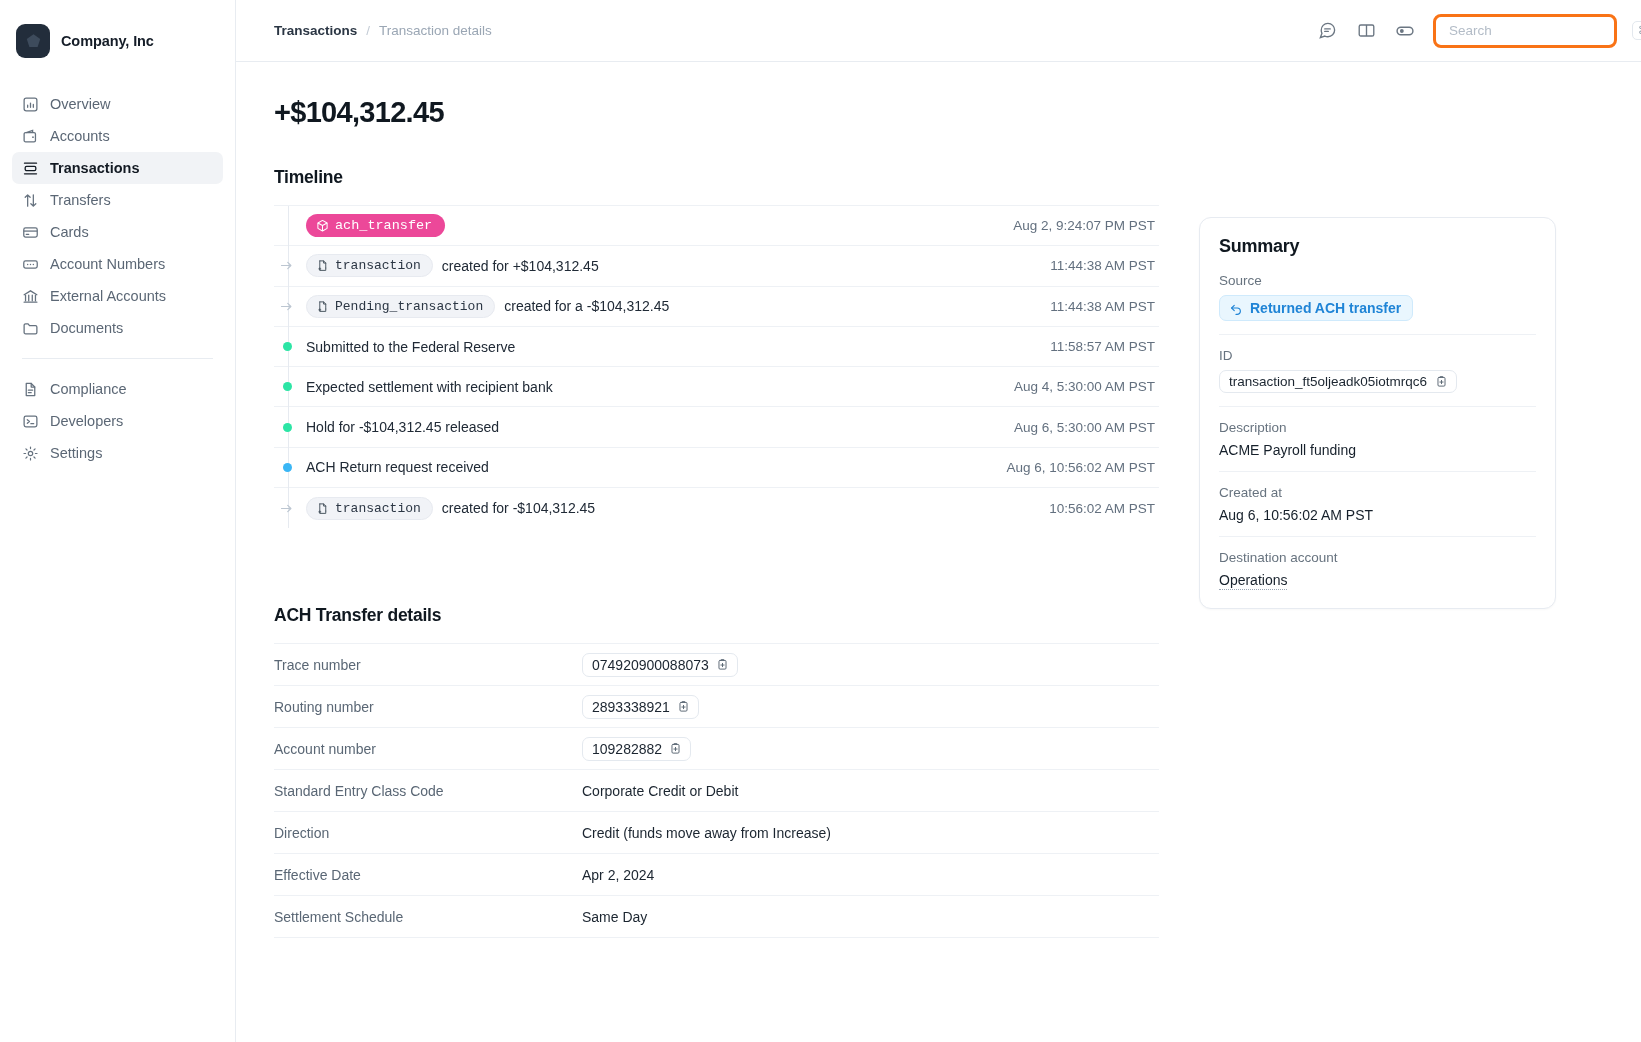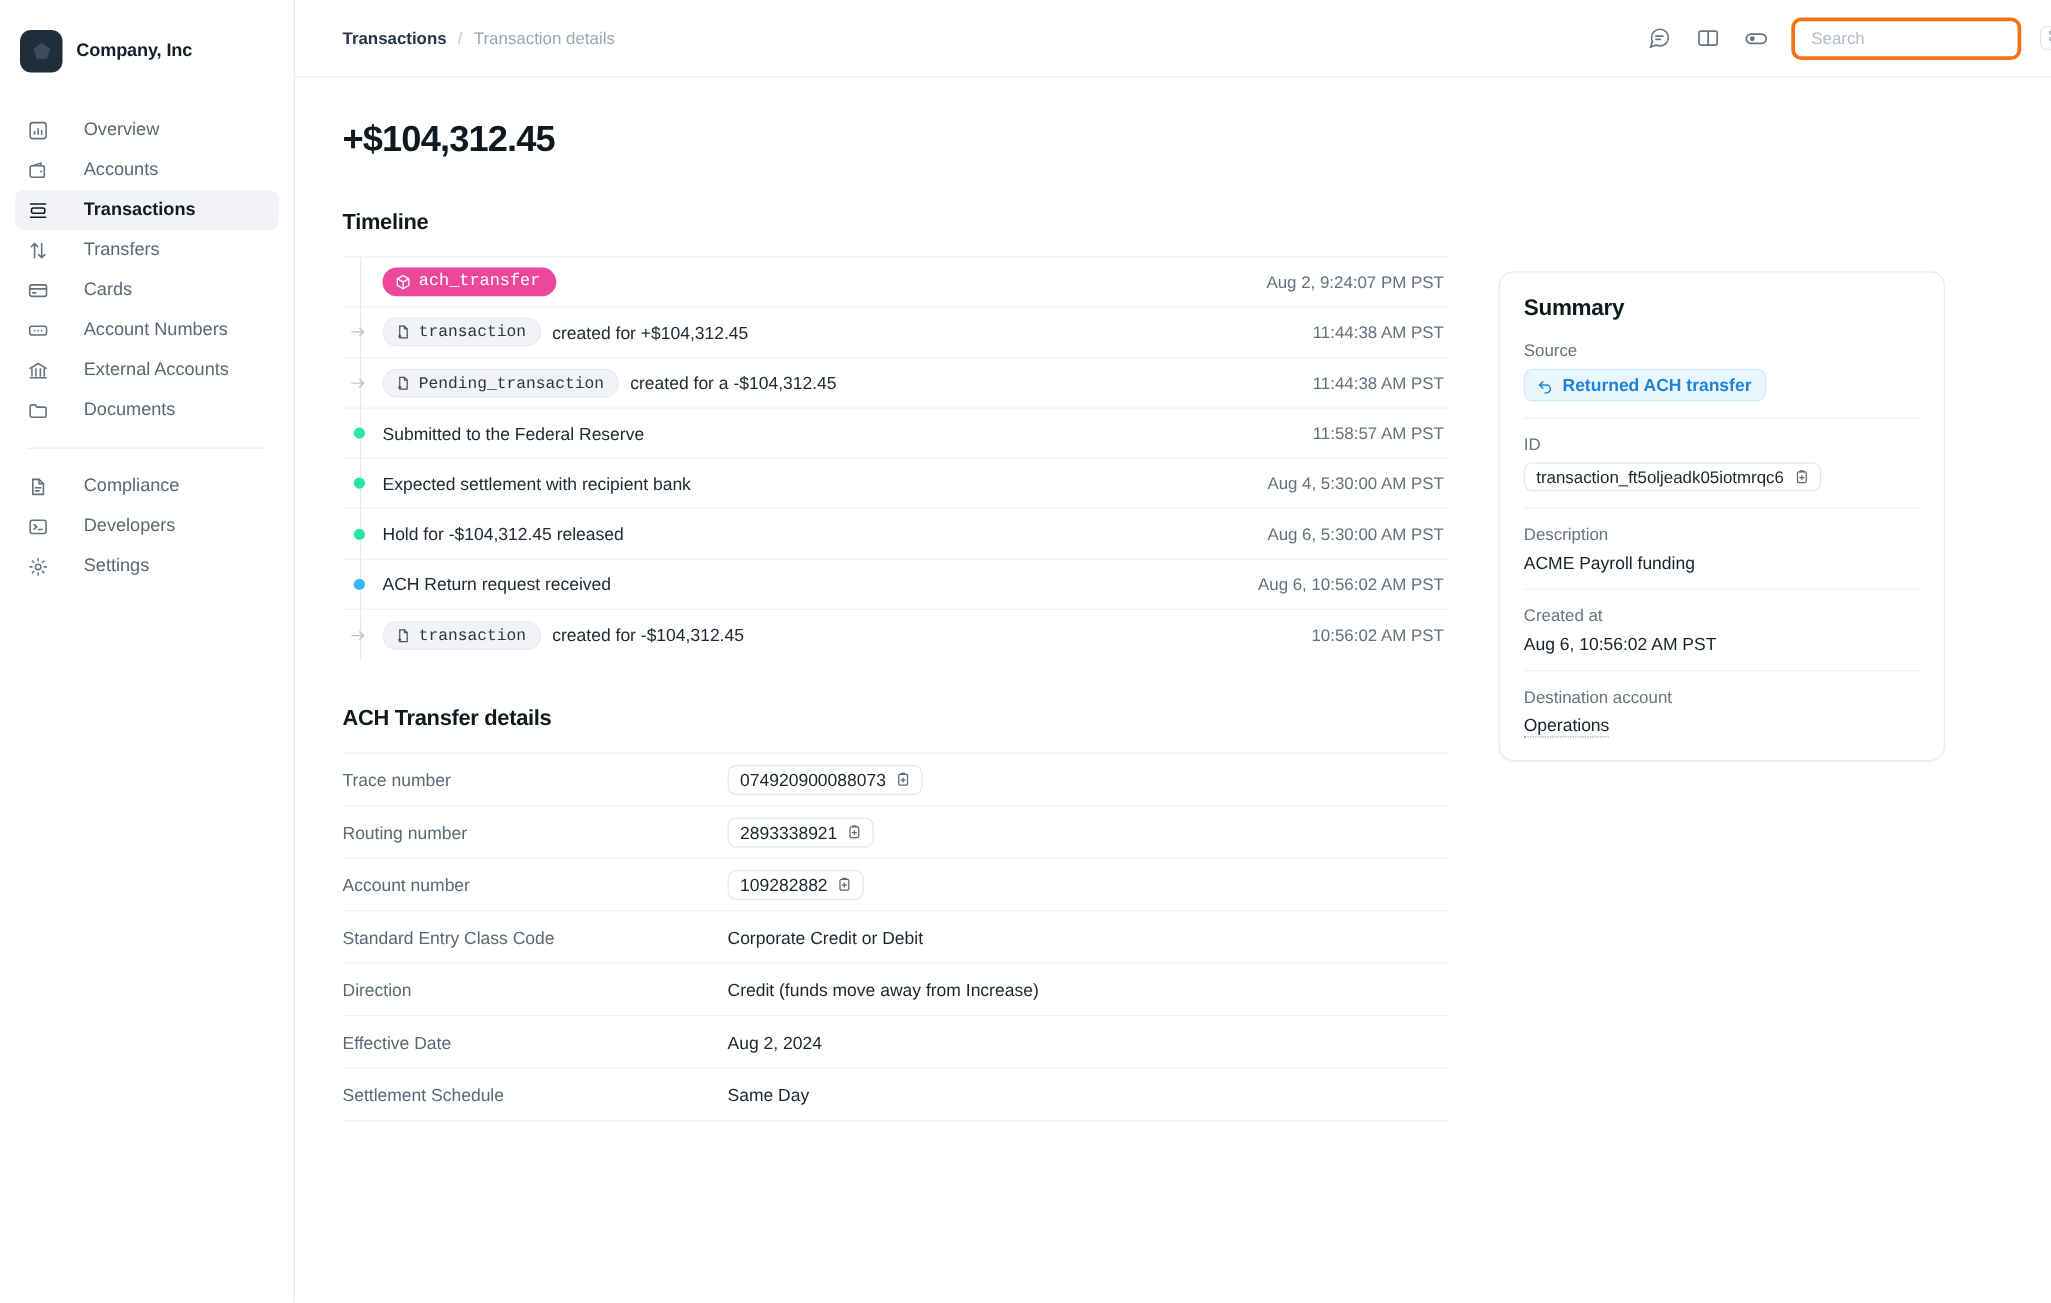--- a/index.html
+++ b/index.html
@@ -27,21 +27,21 @@
   .brand-logo {
     width: 34px; height: 34px; border-radius: 9px;
     background: #222d3b;
     display: flex; align-items: center; justify-content: center;
     flex: 0 0 34px;
   }
   .brand-name { font-size: 14.5px; font-weight: 700; color: #151d28; letter-spacing: -0.1px; }
 
   .nav { padding: 26px 12px 0 12px; }
   .nav-item {
-    display: flex; align-items: center; gap: 28px;
+    display: flex; align-items: center; gap: 11px;
     height: 32px; padding: 0 10px; margin-bottom: 0px;
     border-radius: 7px;
     color: #5b6775; font-size: 14.5px; cursor: pointer;
   }
   .nav-item + .nav-item { margin-top: 0px; }
   .nav-item .ico { width: 17px; height: 17px; display:flex; align-items:center; justify-content:center; flex:0 0 17px; }
   .nav-item .ico svg { display: block; }
   .nav-item.active { background: #f1f3f6; color: #131a23; font-weight: 600; }
   .nav-item.active .ico svg { stroke: #131a23; }
   .nav-sep { height: 1px; background: #e8ecf1; margin: 14px 10px 14px 10px; }
@@ -440,21 +440,21 @@
                     </svg>
                 </span>
                 <span>transaction</span>
               </span>
               <span>created for -$104,312.45</span>
             </div>
             <div class="tl-time">10:56:02 AM PST</div>
           </div>
         </div>
 
-        <div class="sec-title" style="margin-top:36px;">ACH Transfer details</div>
+        <div class="sec-title" style="margin-top:77px;">ACH Transfer details</div>
 
         <div class="det-table">
           <div class="det-row">
             <div class="det-label">Trace number</div>
             <div class="det-value">
               <span class="copyfield">
                 <span>074920900088073</span>
                 <span class="cp">
                   <svg width="13" height="13" viewBox="0 0 24 24" fill="none" stroke="#5c6874" stroke-width="1.8" stroke-linecap="round" stroke-linejoin="round">
                       <rect x="5.5" y="4.5" width="13" height="16" rx="2"></rect>
@@ -498,21 +498,21 @@
           <div class="det-row">
             <div class="det-label">Standard Entry Class Code</div>
             <div class="det-value">Corporate Credit or Debit</div>
           </div>
           <div class="det-row">
             <div class="det-label">Direction</div>
             <div class="det-value">Credit (funds move away from Increase)</div>
           </div>
           <div class="det-row">
             <div class="det-label">Effective Date</div>
-            <div class="det-value">Aug 2, 2024</div>
+            <div class="det-value">Apr 2, 2024</div>
           </div>
           <div class="det-row">
             <div class="det-label">Settlement Schedule</div>
             <div class="det-value">Same Day</div>
           </div>
         </div>
       </div>
 
       <div class="col-right">
         <div class="card">

